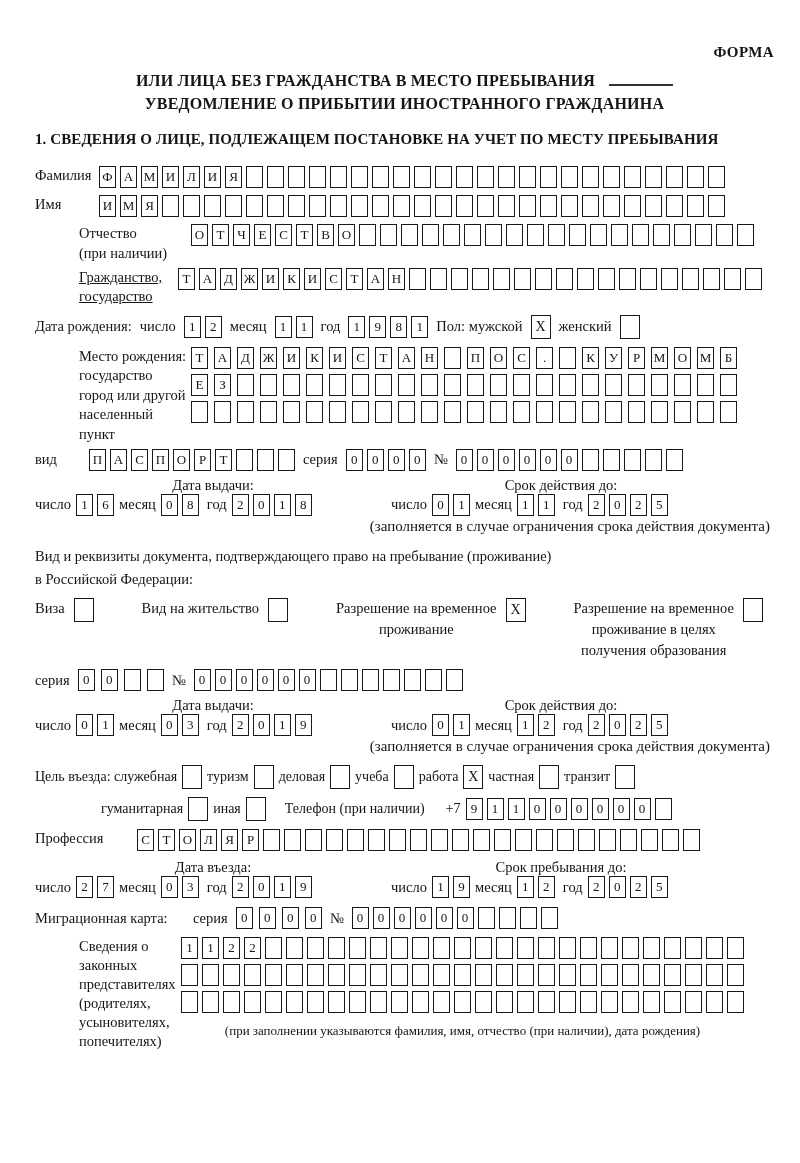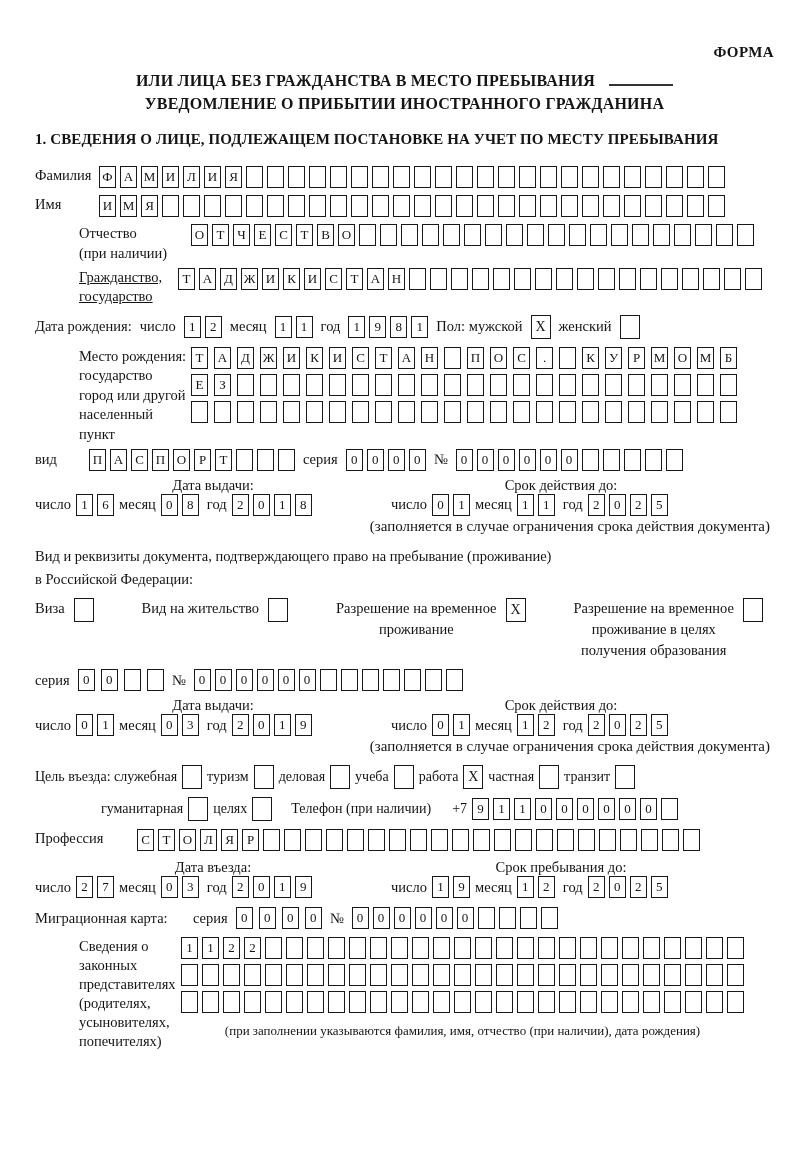--- a/index.html
+++ b/index.html
@@ -523,21 +523,21 @@
     <span class="checkbox">X</span>
     <span>частная</span>
     <span class="checkbox"></span>
     <span>транзит</span>
     <span class="checkbox"></span>
   </div>
 
   <div class="purpose indent mt8">
     <span>гуманитарная</span>
     <span class="checkbox"></span>
-    <span>целях</span>
+    <span>иная</span>
     <span class="checkbox"></span>
     <span style="margin-left:14px;">Телефон (при наличии)</span>
     <span style="margin-left:16px;">+7</span>
     <span class="boxes">
         <span class="cbox">9</span>
         <span class="cbox">1</span>
         <span class="cbox">1</span>
         <span class="cbox">0</span>
         <span class="cbox">0</span>
         <span class="cbox">0</span>

